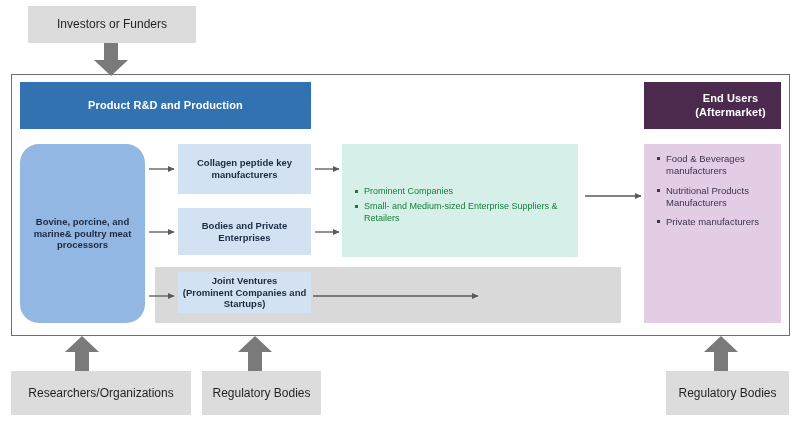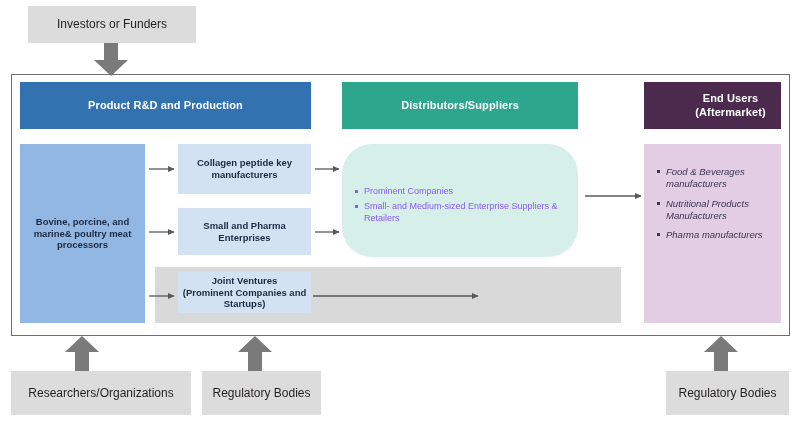--- a/index.html
+++ b/index.html
@@ -38,21 +38,21 @@
     font-weight: 700;
     letter-spacing: .1px;
   }
   .hdr-blue   { background: #3272b0; }
   .hdr-teal   { background: #2ea58d; }
   .hdr-purple { background: #4c2a4e; padding-left: 36px; }
 
   
   .body-blue-dark  { background: #92b7e2; color: #1c2a44; }
   .body-blue-light { background: #d3e2f2; color: #1c2a44; }
-  .body-mint       { background: #d6efe8; color: #8b5cf6; border-radius: 30px; }
+  .body-mint       { background: #d6efe8; color: #15803d; }
   .body-lav        { background: #e2cde4; color: #3a3550; }
   .gray-band       { background: #d9d9d9; }
 
   .body-text {
     font-size: 9.5px;
     font-weight: 700;
   }
   .list-box {
     display: block;
     padding: 8px 10px;
@@ -115,63 +115,60 @@
   <div class="box stakeholder" style="left:28px; top:6px; width:168px; height:37px;">
     <span>Investors or Funders</span>
   </div>
 
   <div id="outer-frame"></div>
 
   <div class="box header-band hdr-blue" style="left:20px; top:82px; width:291px; height:47px;">
     <span>Product R&amp;D and Production</span>
   </div>
 
-  <div class="box header-band hdr-teal" style="left:342px; top:82px; width:236px; height:47px;">
-    <span>Distributors/Suppliers</span>
-  </div>
 
   <div class="box header-band hdr-purple" style="left:644px; top:82px; width:137px; height:47px;">
     <span>End Users (Aftermarket)</span>
   </div>
 
   <div class="box gray-band" style="left:155px; top:267px; width:466px; height:56px;"></div>
 
-  <div class="box body-blue-dark body-text" style="left:20px; top:144px; width:125px; height:179px; flex-direction:column;">
+  <div class="box body-blue-dark body-text" style="left:20px; top:144px; width:125px; height:179px; flex-direction:column;border-radius:19px;">
     <span>Bovine, porcine, and</span>
     <span>marine&amp; poultry meat</span>
     <span>processors</span>
   </div>
 
   <div class="box body-blue-light body-text" style="left:178px; top:144px; width:133px; height:50px; flex-direction:column;">
     <span>Collagen peptide key</span>
     <span>manufacturers</span>
   </div>
 
   <div class="box body-blue-light body-text" style="left:178px; top:208px; width:133px; height:47px;">
-    <span>Small and Pharma Enterprises</span>
+    <span>Bodies and Private Enterprises</span>
   </div>
 
   <div class="box body-blue-light body-text" style="left:178px; top:272px; width:133px; height:41px; flex-direction:column;">
     <span>Joint Ventures</span>
     <span>(Prominent Companies and</span>
     <span>Startups)</span>
   </div>
 
   <div class="box body-mint list-box" style="left:342px; top:144px; width:236px; height:113px;">
     <ul style="margin-top:34px;">
       <li>Prominent Companies</li>
       <li>Small- and Medium-sized Enterprise Suppliers &amp; Retailers</li>
     </ul>
   </div>
 
   <div class="box body-lav list-box" style="left:644px; top:144px; width:137px; height:179px;">
-    <ul class="lav-list" style="margin-top:14px;font-style:italic;">
+    <ul class="lav-list" style="margin-top:1px;">
       <li>Food &amp; Beverages manufacturers</li>
       <li>Nutritional Products Manufacturers</li>
-      <li>Pharma manufacturers</li>
+      <li>Private manufacturers</li>
     </ul>
   </div>
 
   <div class="box stakeholder" style="left:11px; top:371px; width:180px; height:44px;">
     <span>Researchers/Organizations</span>
   </div>
 
   <div class="box stakeholder" style="left:202px; top:371px; width:119px; height:44px;">
     <span>Regulatory Bodies</span>
   </div>

